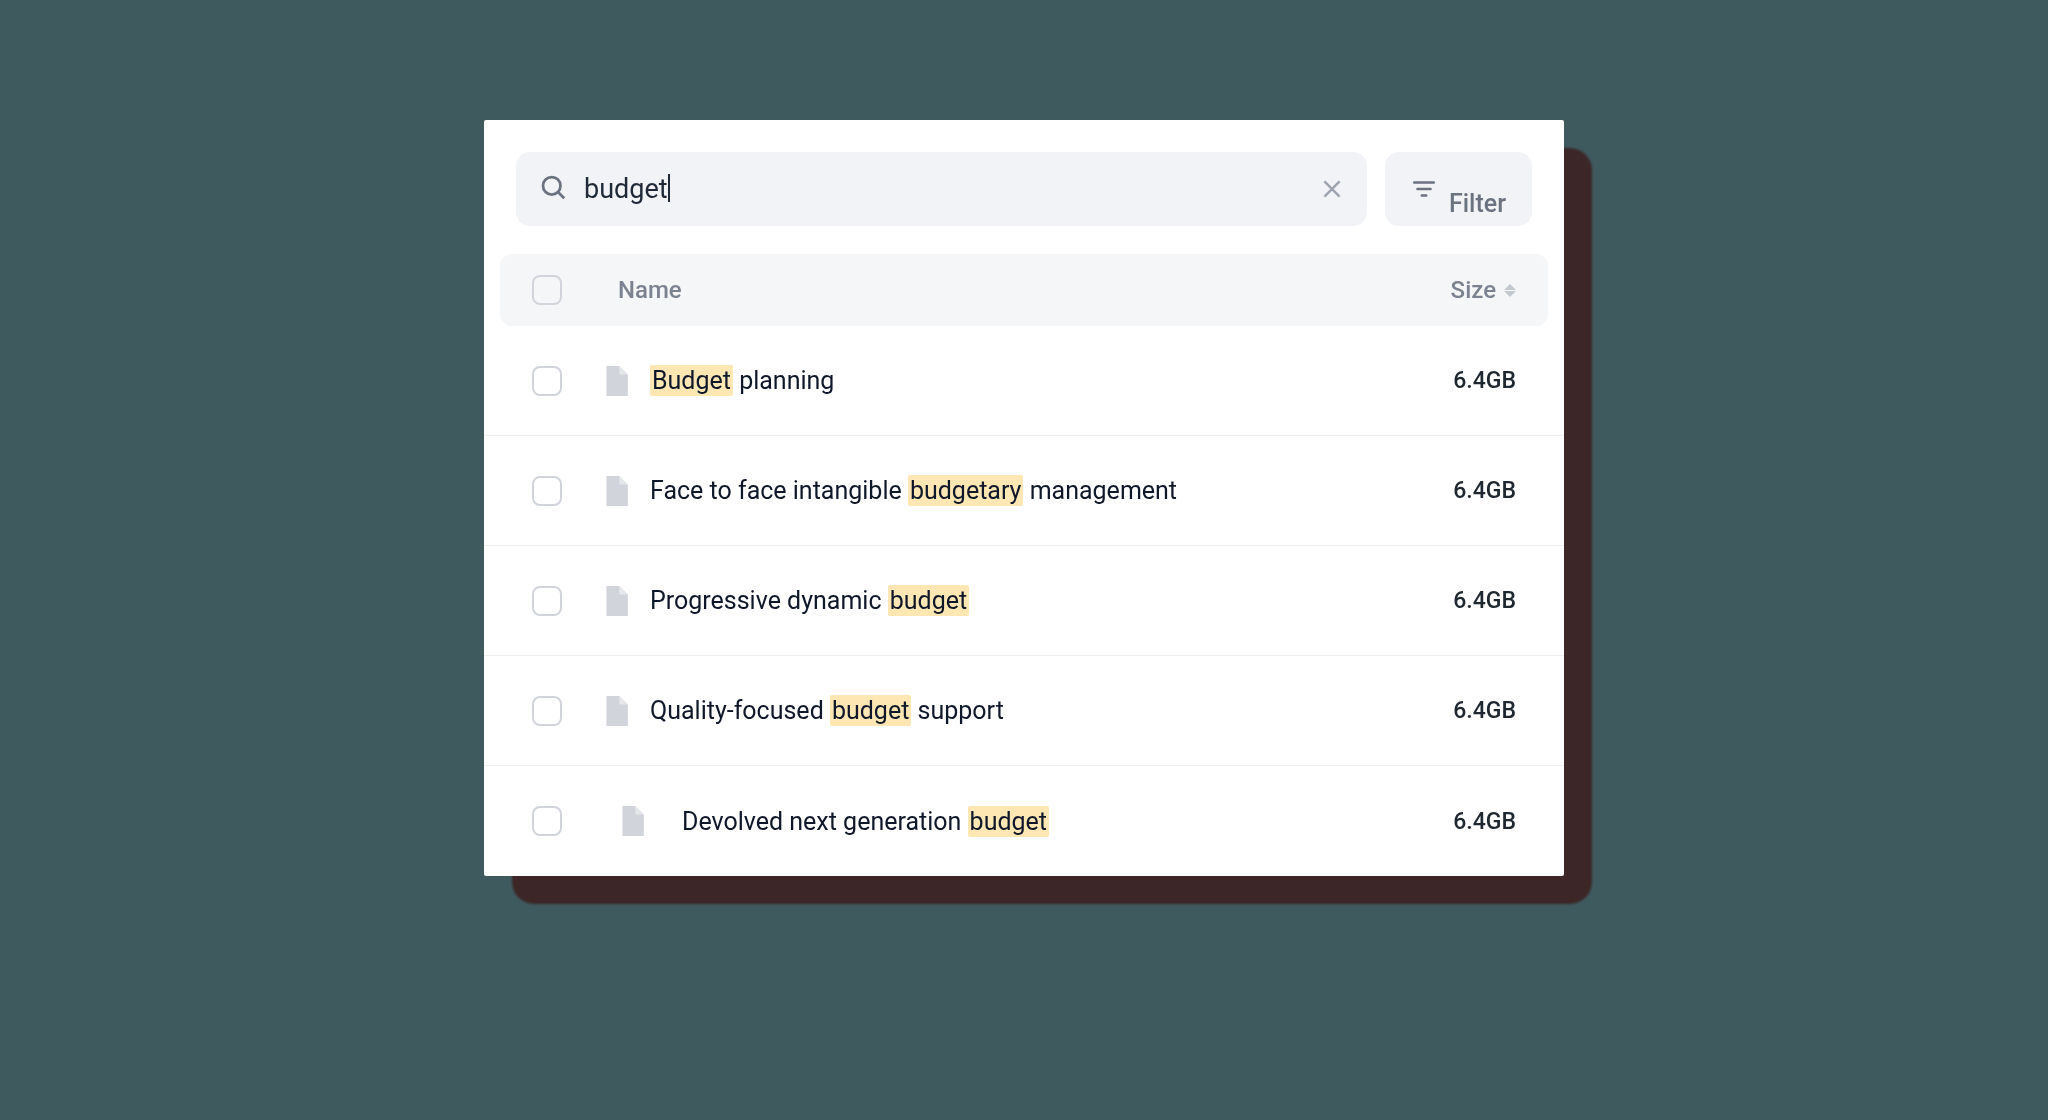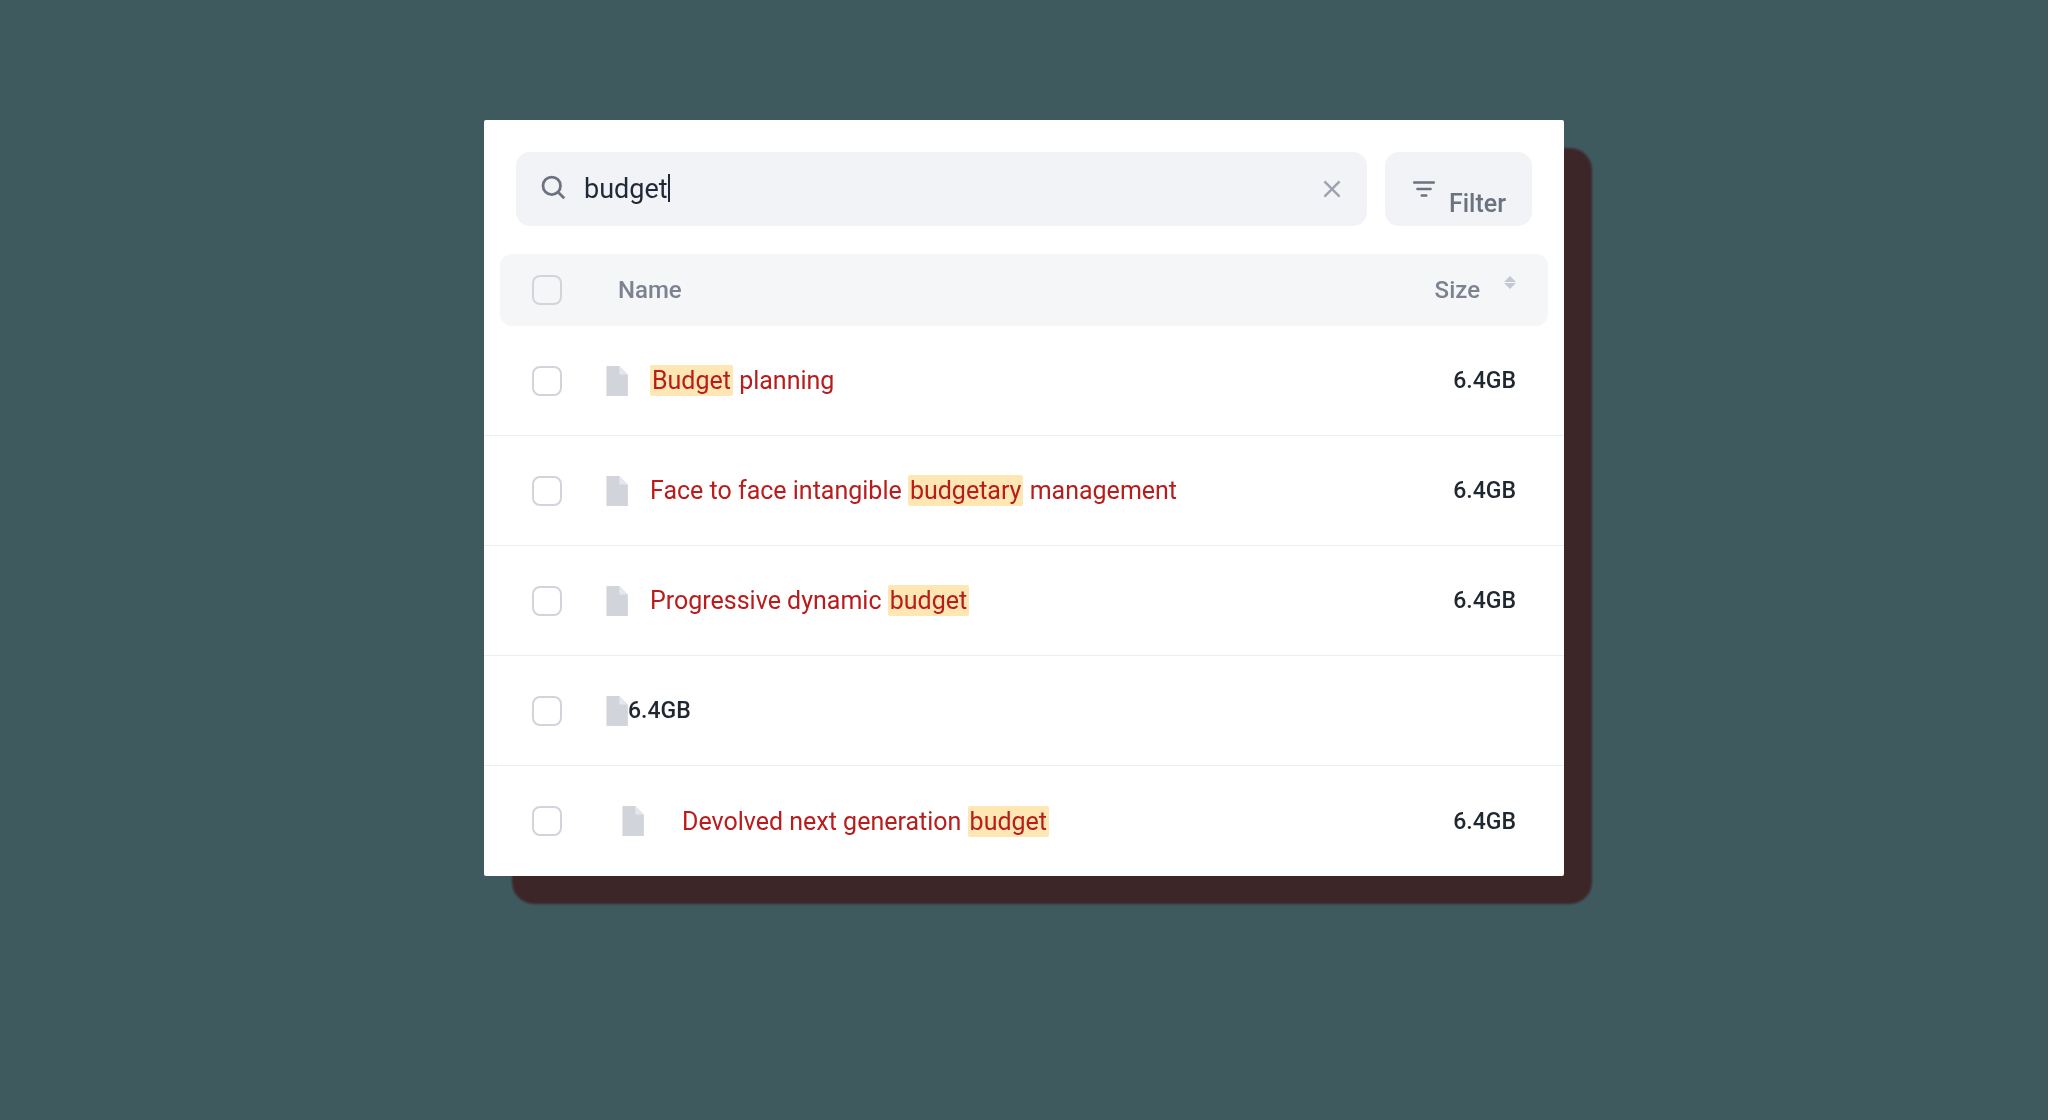--- a/index.html
+++ b/index.html
@@ -102,41 +102,42 @@
     font-size: 24px;
     color: #7b8290;
     font-weight: 500;
     flex: 1;
   }
   .col-size-h {
     font-size: 24px;
     color: #7b8290;
     font-weight: 500;
     display: flex;
-    gap: 24px;
+    align-items: center;
+    gap: 8px;
   }
   .sort-arrows { display:flex; flex-direction:column; gap:1px; }
   .sort-arrows span { width:0; height:0; border-left:6px solid transparent; border-right:6px solid transparent; }
   .sort-up { border-bottom:6px solid #c3c8d1; }
   .sort-down { border-top:6px solid #c3c8d1; }
   .rows { }
   .row {
     display: flex;
     align-items: center;
     height: 110px;
     padding: 0 48px;
     border-bottom: 1px solid #eceef1;
   }
   .row:last-child { border-bottom: none; gap: 16px; }
   .file-icon { margin-left: 40px; display:flex; align-items:center; }
   .file-icon svg { width: 26px; height: 30px; fill: #d1d5db; }
   .file-name {
     margin-left: 22px;
     font-size: 25px;
-    color: #b91c1c;
+    color: #0f172a;
     font-weight: 400;
     flex: 1;
   }
   .file-name .hl {
     background: #ffe7b3;
     padding: 1px 2px;
     border-radius: 2px;
   }
   .file-size {
     font-size: 23px;
@@ -233,20 +234,21 @@
         <div class="row">
           <div class="chk"></div>
           <span class="file-icon">
             <svg viewBox="0 0 24 28">
               <path d="M4 0 L16 0 L24 8 L24 28 L4 28 Z"></path>
               <path d="M16 0 L16 8 L24 8 Z" fill="#ffffff" opacity="0.0"></path>
               <path d="M16 0 L16 8 L24 8" fill="none" stroke="#ffffff" stroke-width="0"></path>
               <path d="M16 0 L24 8 L16 8 Z" fill="#e5e7eb"></path>
             </svg>
           </span>
+          <span class="file-name">Quality-focused <span class="hl">budget</span> support</span>
           <span class="file-size">6.4GB</span>
         </div>
         <div class="row">
           <div class="chk"></div>
           <span class="file-icon">
             <svg viewBox="0 0 24 28">
               <path d="M4 0 L16 0 L24 8 L24 28 L4 28 Z"></path>
               <path d="M16 0 L16 8 L24 8 Z" fill="#ffffff" opacity="0.0"></path>
               <path d="M16 0 L16 8 L24 8" fill="none" stroke="#ffffff" stroke-width="0"></path>
               <path d="M16 0 L24 8 L16 8 Z" fill="#e5e7eb"></path>

